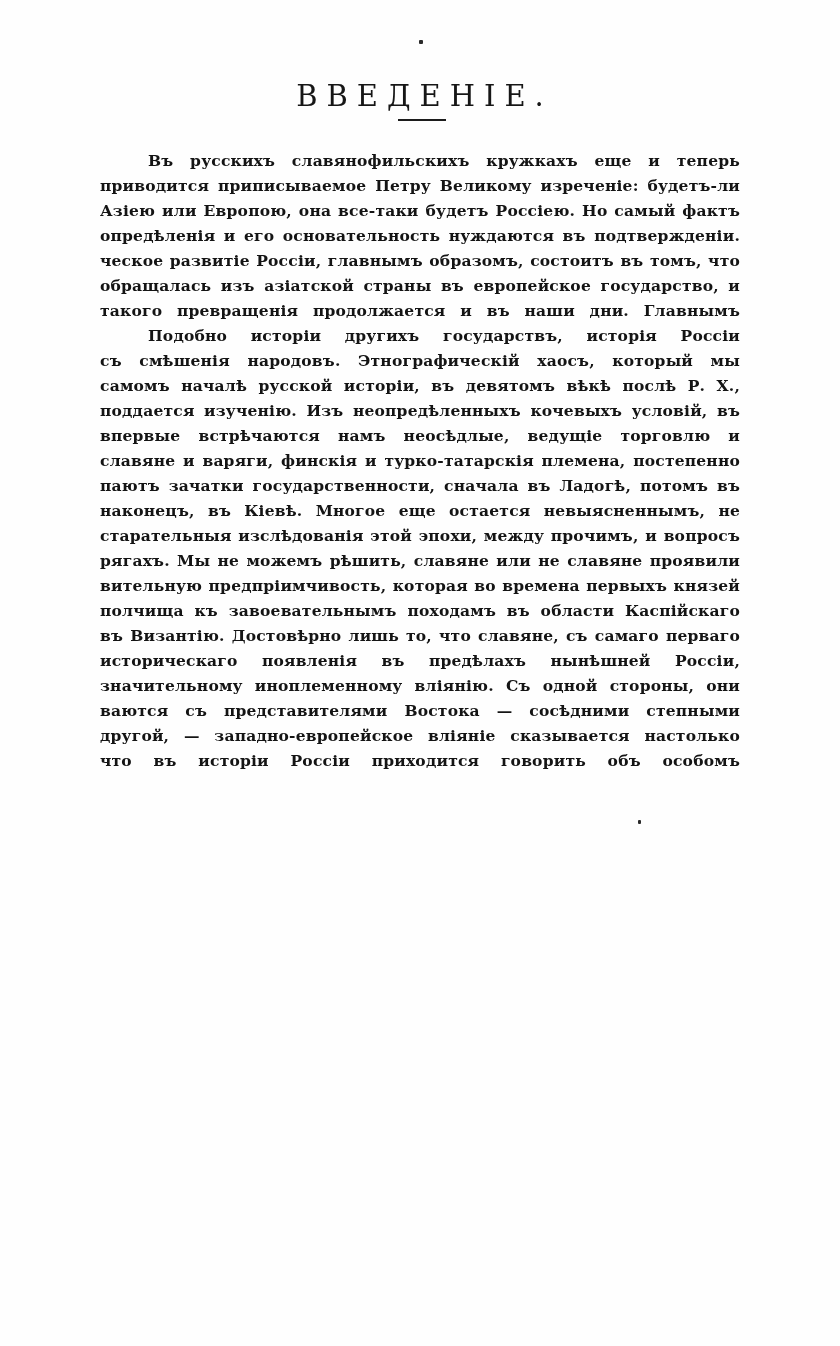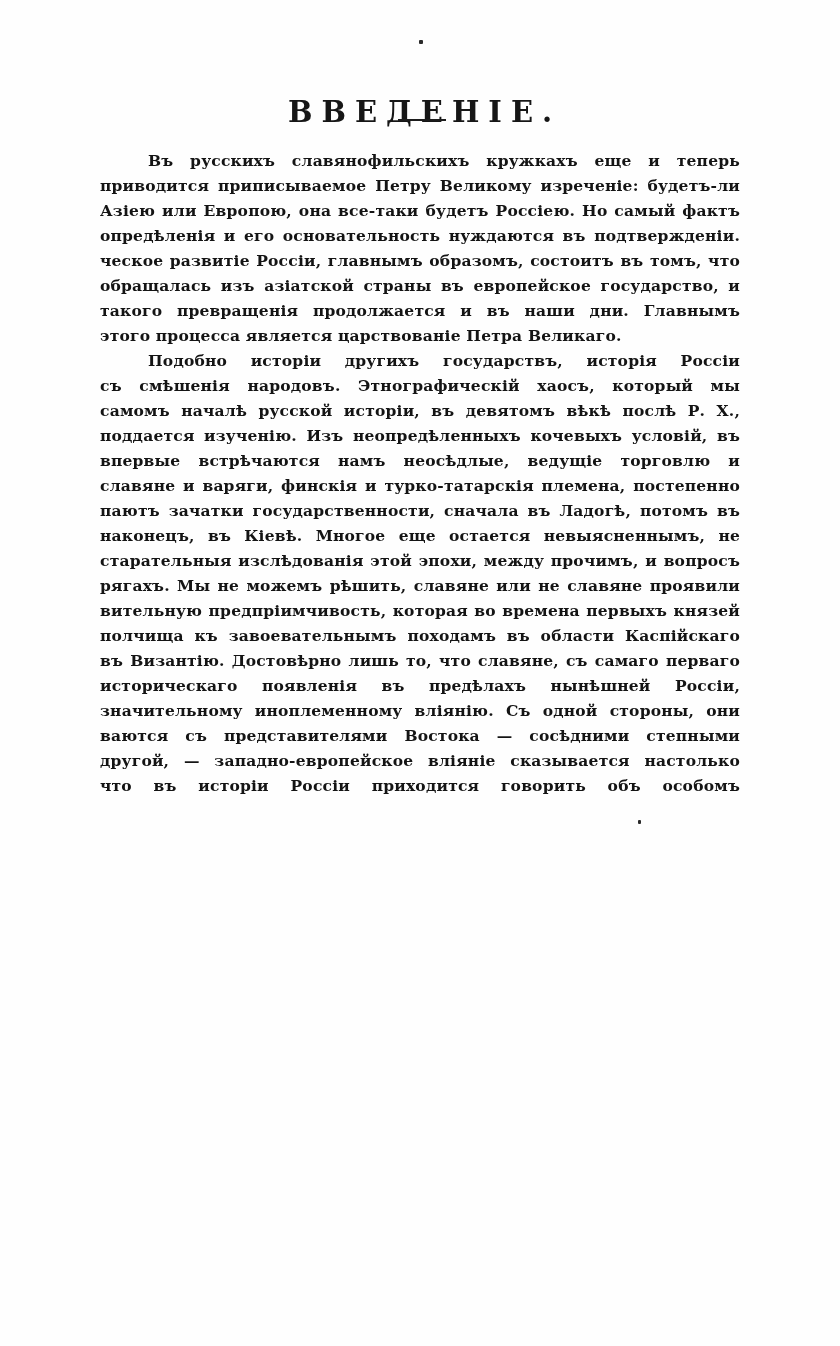--- a/index.html
+++ b/index.html
@@ -11,26 +11,26 @@
     position: relative;
     width: 840px;
     height: 1346px;
     background: #fefefe;
     overflow: hidden;
     font-family: "DejaVu Serif", serif;
     color: #141414;
   }
   .chapter-title {
     position: absolute;
-    top: 74px;
+    top: 58px;
     left: 0;
     width: 100%;
     text-align: center;
     font-size: 29px;
-    font-weight: bold;
+    font-weight: normal;
     letter-spacing: 9px;
     line-height: 38px;
     text-indent: 9px; 
     color: #161616;
   }
   .title-divider {
     position: absolute;
     top: 119px;
     left: 398px;
     width: 48px;
@@ -82,21 +82,20 @@
   <div class="body-text">
 
     <div>
       <div class="text-line indent">Въ русскихъ славянофильскихъ кружкахъ еще и теперь иногда</div>
       <div class="text-line">приводится приписываемое Петру Великому изреченіе: будетъ-ли Россія</div>
       <div class="text-line">Азіею или Европою, она все-таки будетъ Россіею. Но самый фактъ этого</div>
       <div class="text-line">опредѣленія и его основательность нуждаются въ подтвержденіи. Истори-</div>
       <div class="text-line">ческое развитіе Россіи, главнымъ образомъ, состоитъ въ томъ, что она</div>
       <div class="text-line">обращалась изъ азіатской страны въ европейское государство, и прогрессъ</div>
       <div class="text-line">такого превращенія продолжается и въ наши дни. Главнымъ періодомъ</div>
-      <div class="text-line para-end">этого процесса является царствованіе Петра Великаго.</div>
     </div>
 
     <div>
       <div class="text-line indent">Подобно исторіи другихъ государствъ, исторія Россіи начинается</div>
       <div class="text-line">съ смѣшенія народовъ. Этнографическій хаосъ, который мы видимъ въ</div>
       <div class="text-line">самомъ началѣ русской исторіи, въ девятомъ вѣкѣ послѣ Р. Х., трудно</div>
       <div class="text-line">поддается изученію. Изъ неопредѣленныхъ кочевыхъ условій, въ которыхъ</div>
       <div class="text-line">впервые встрѣчаются намъ неосѣдлые, ведущіе торговлю и воюющіе</div>
       <div class="text-line">славяне и варяги, финскія и турко-татарскія племена, постепенно высту-</div>
       <div class="text-line">паютъ зачатки государственности, сначала въ Ладогѣ, потомъ въ Новгородѣ,</div>

